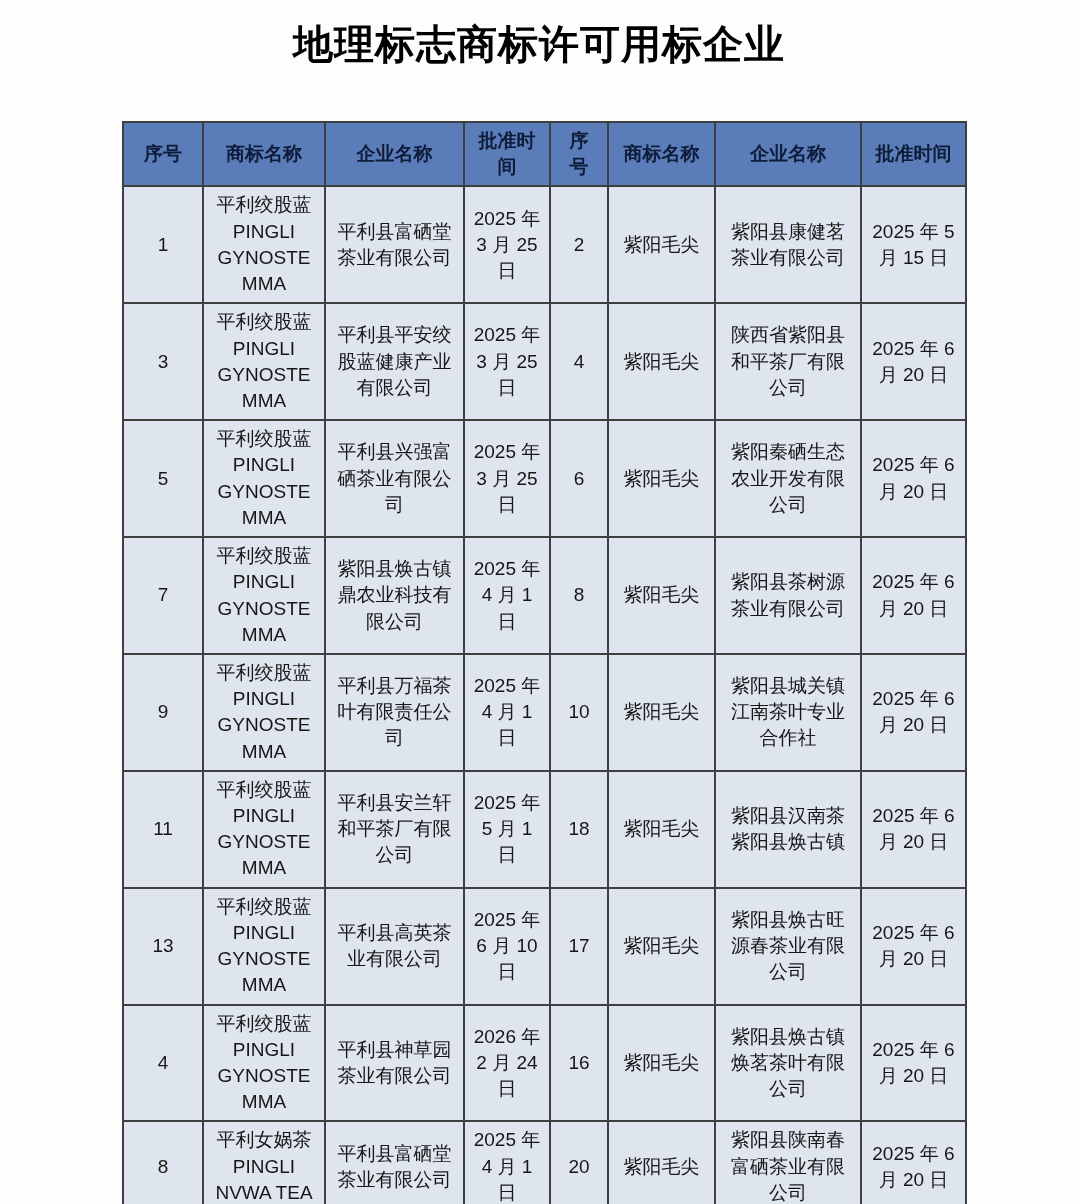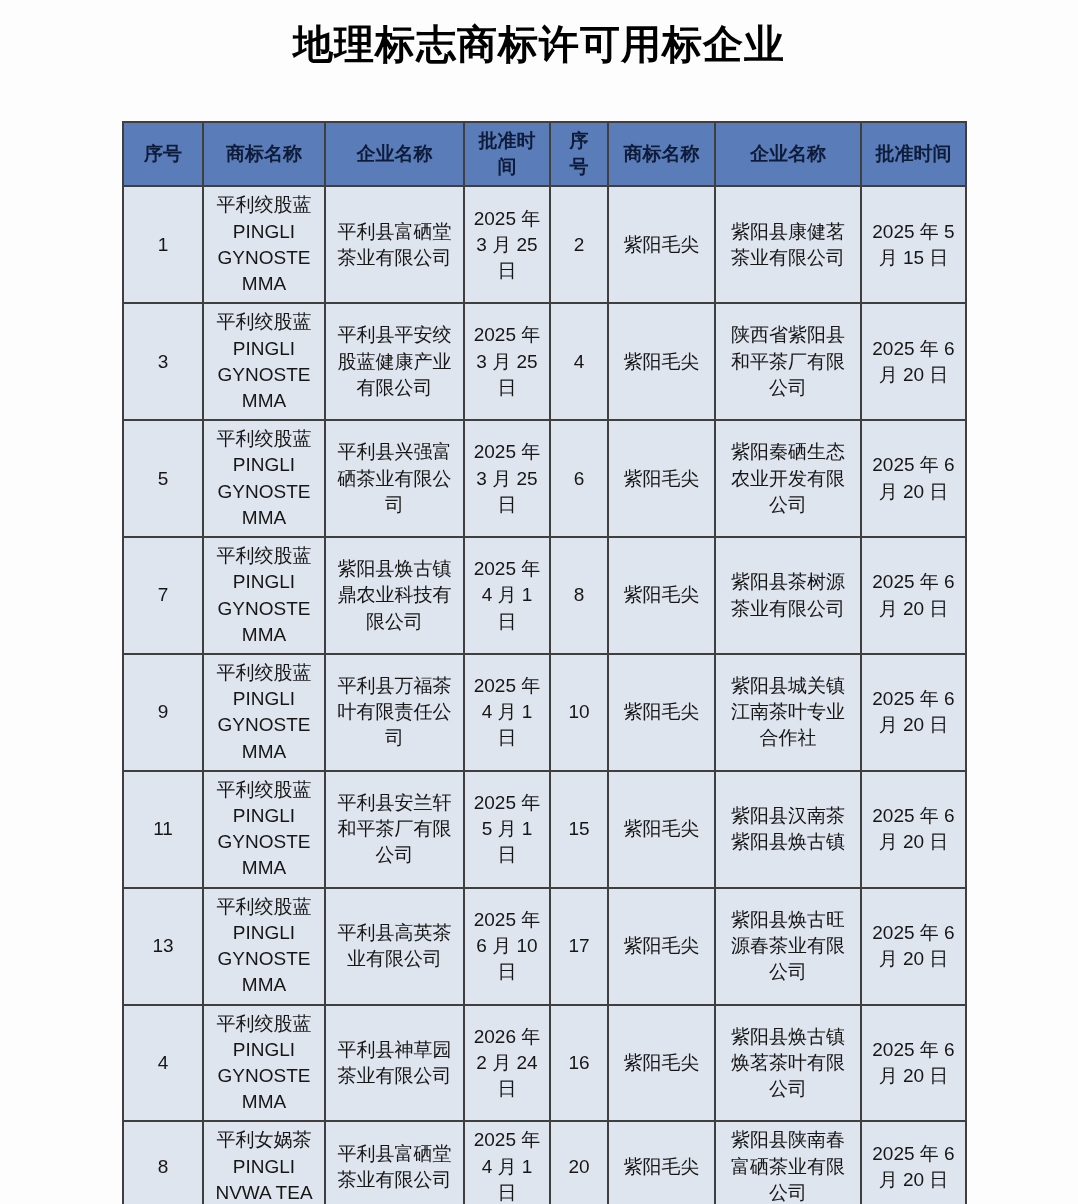--- a/index.html
+++ b/index.html
@@ -200,21 +200,21 @@
           <td>平利绞股蓝
 PINGLI
 GYNOSTE
 MMA</td>
           <td>平利县安兰轩
 和平茶厂有限
 公司</td>
           <td>2025 年
 5 月 1
 日</td>
-          <td>15</td>
+          <td>18</td>
           <td>紫阳毛尖</td>
           <td>紫阳县汉南茶
 紫阳县焕古镇</td>
           <td>2025 年 6
 月 20 日</td>
         </tr>
         <tr>
           <td>13</td>
           <td>平利绞股蓝
 PINGLI

